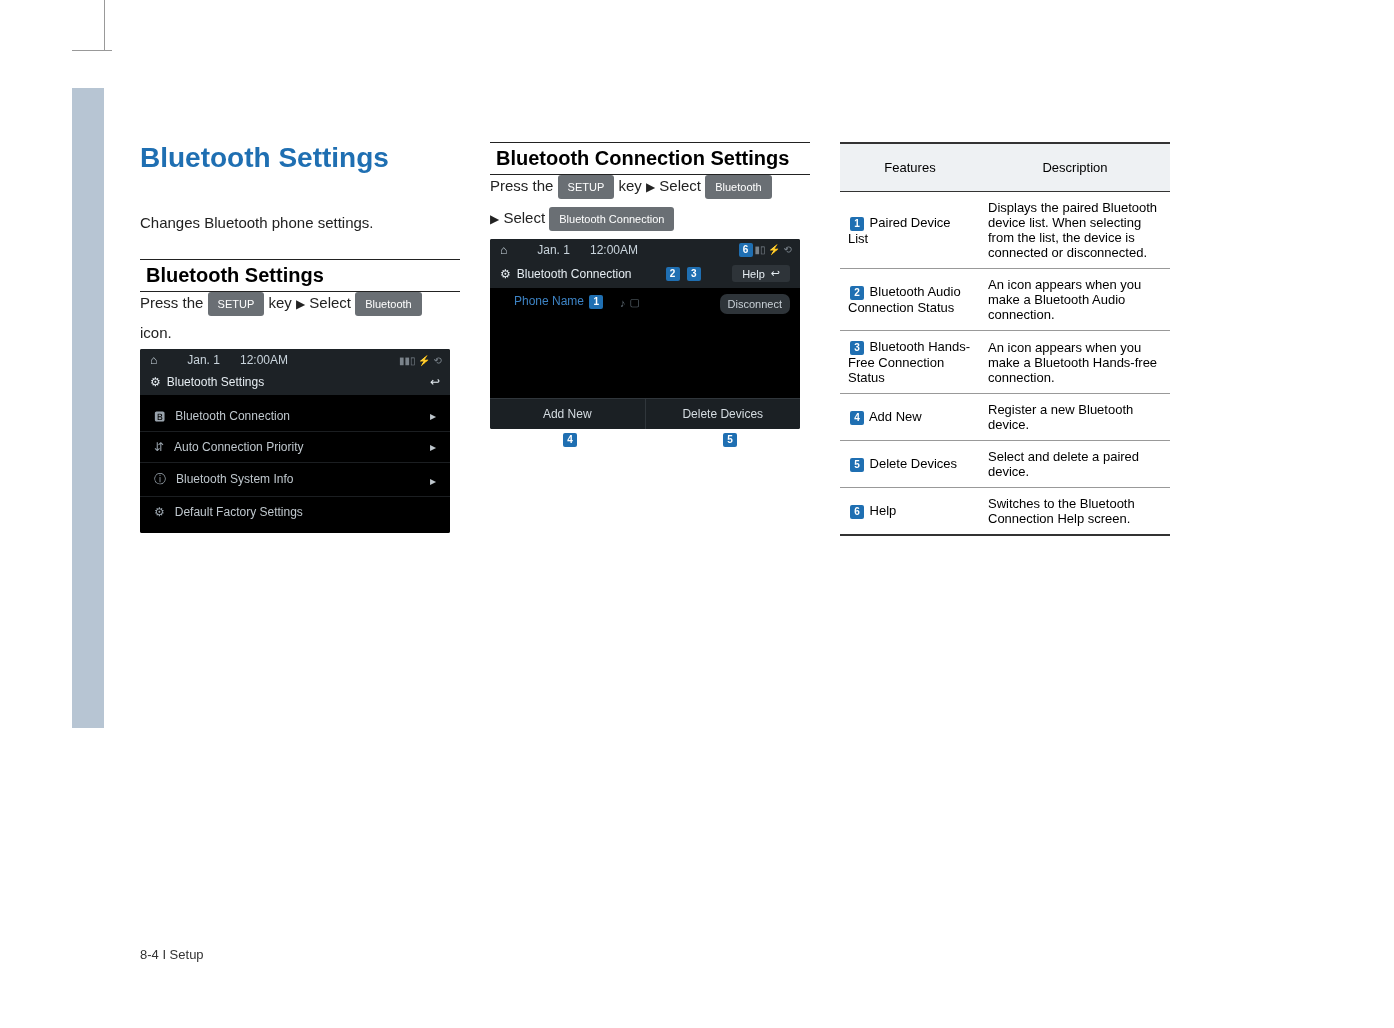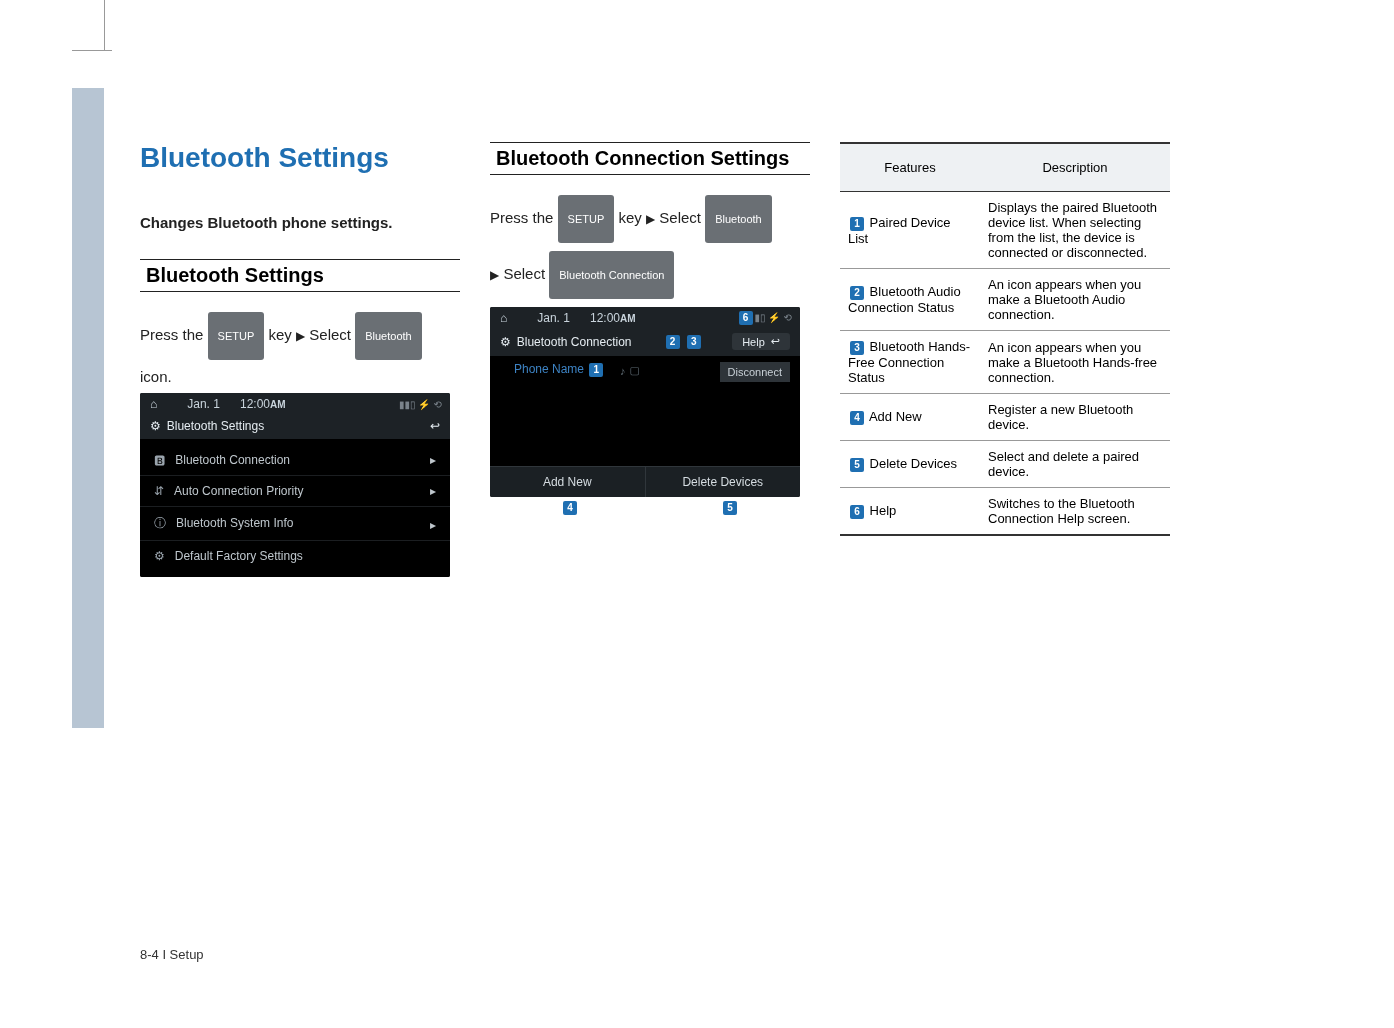--- a/index.html
+++ b/index.html
@@ -36,36 +36,36 @@
     display: flex;
     gap: 30px;
   }
   .col { width: 330px; }
   h1.title {
     color: #1f6fb2;
     font-size: 28px;
     font-weight: 600;
     margin-bottom: 40px;
   }
-  .body-text { font-size: 15px; color: #222; margin-bottom: 28px; font-weight: bold; }
+  .body-text { font-size: 15px; color: #222; margin-bottom: 28px; }
   .section-heading {
     border-top: 1px solid #222;
     border-bottom: 1px solid #222;
     font-size: 20px;
     font-weight: 700;
     padding: 4px 6px;
-    margin-bottom: 20px;
+    margin-bottom: 0;
   }
   .instr-line { font-size: 15px; color: #222; margin-bottom: 8px; }
   .pill {
     display: inline-block;
     background: #6a6f74;
     color: #fff;
     font-size: 11px;
-    padding: 18px 10px;
+    padding: 6px 10px;
     border-radius: 3px;
     vertical-align: middle;
   }
   .tri { display:inline-block; vertical-align: middle; font-size: 12px; }
   .screenshot-frame {
     width: 310px;
     background: #111;
     color: #eee;
     font-size: 12px;
     border-radius: 2px;
@@ -77,21 +77,21 @@
     align-items: center;
     background: #1d2226;
     padding: 4px 10px;
     font-size: 12px;
     color: #c9d4dc;
     position: relative;
   }
   .shot-statusbar .home-icon { margin-right: 30px; color:#c9d4dc; }
   .shot-statusbar .date { margin-right: 20px; }
   .shot-statusbar .time { }
-  .shot-statusbar .ampm { font-size: 10px; font-weight: bold; }
+  .shot-statusbar .ampm { font-size: 12px; }
   .shot-statusbar .right-icons { position:absolute; right:8px; color:#7a838b; font-size:10px; }
   .shot-titlebar {
     display:flex;
     align-items:center;
     justify-content:space-between;
     background: #1d2226;
     padding: 4px 10px 6px;
     font-size: 12px;
     color: #e5ecf1;
   }
@@ -130,21 +130,21 @@
     display:flex;
     align-items:center;
     gap:6px;
   }
   .shot2-disconnect {
     position:absolute; right:10px; top:6px;
     background:#2e3439;
     color:#c8d0d6;
     font-size:11px;
     padding:4px 8px;
-    border-radius:0;
+    border-radius:7px;
     margin-left:20px;
   }
   .shot2-icons { position:absolute; top:8px; left:130px; display:flex; gap:4px; align-items:center;}
   .shot2-icons .small-ic { color:#5f6b74; font-size:11px; }
   .shot2-buttons {
     display:flex;
     background:#1b2024;
   }
   .shot2-buttons > div {
     flex:1;

